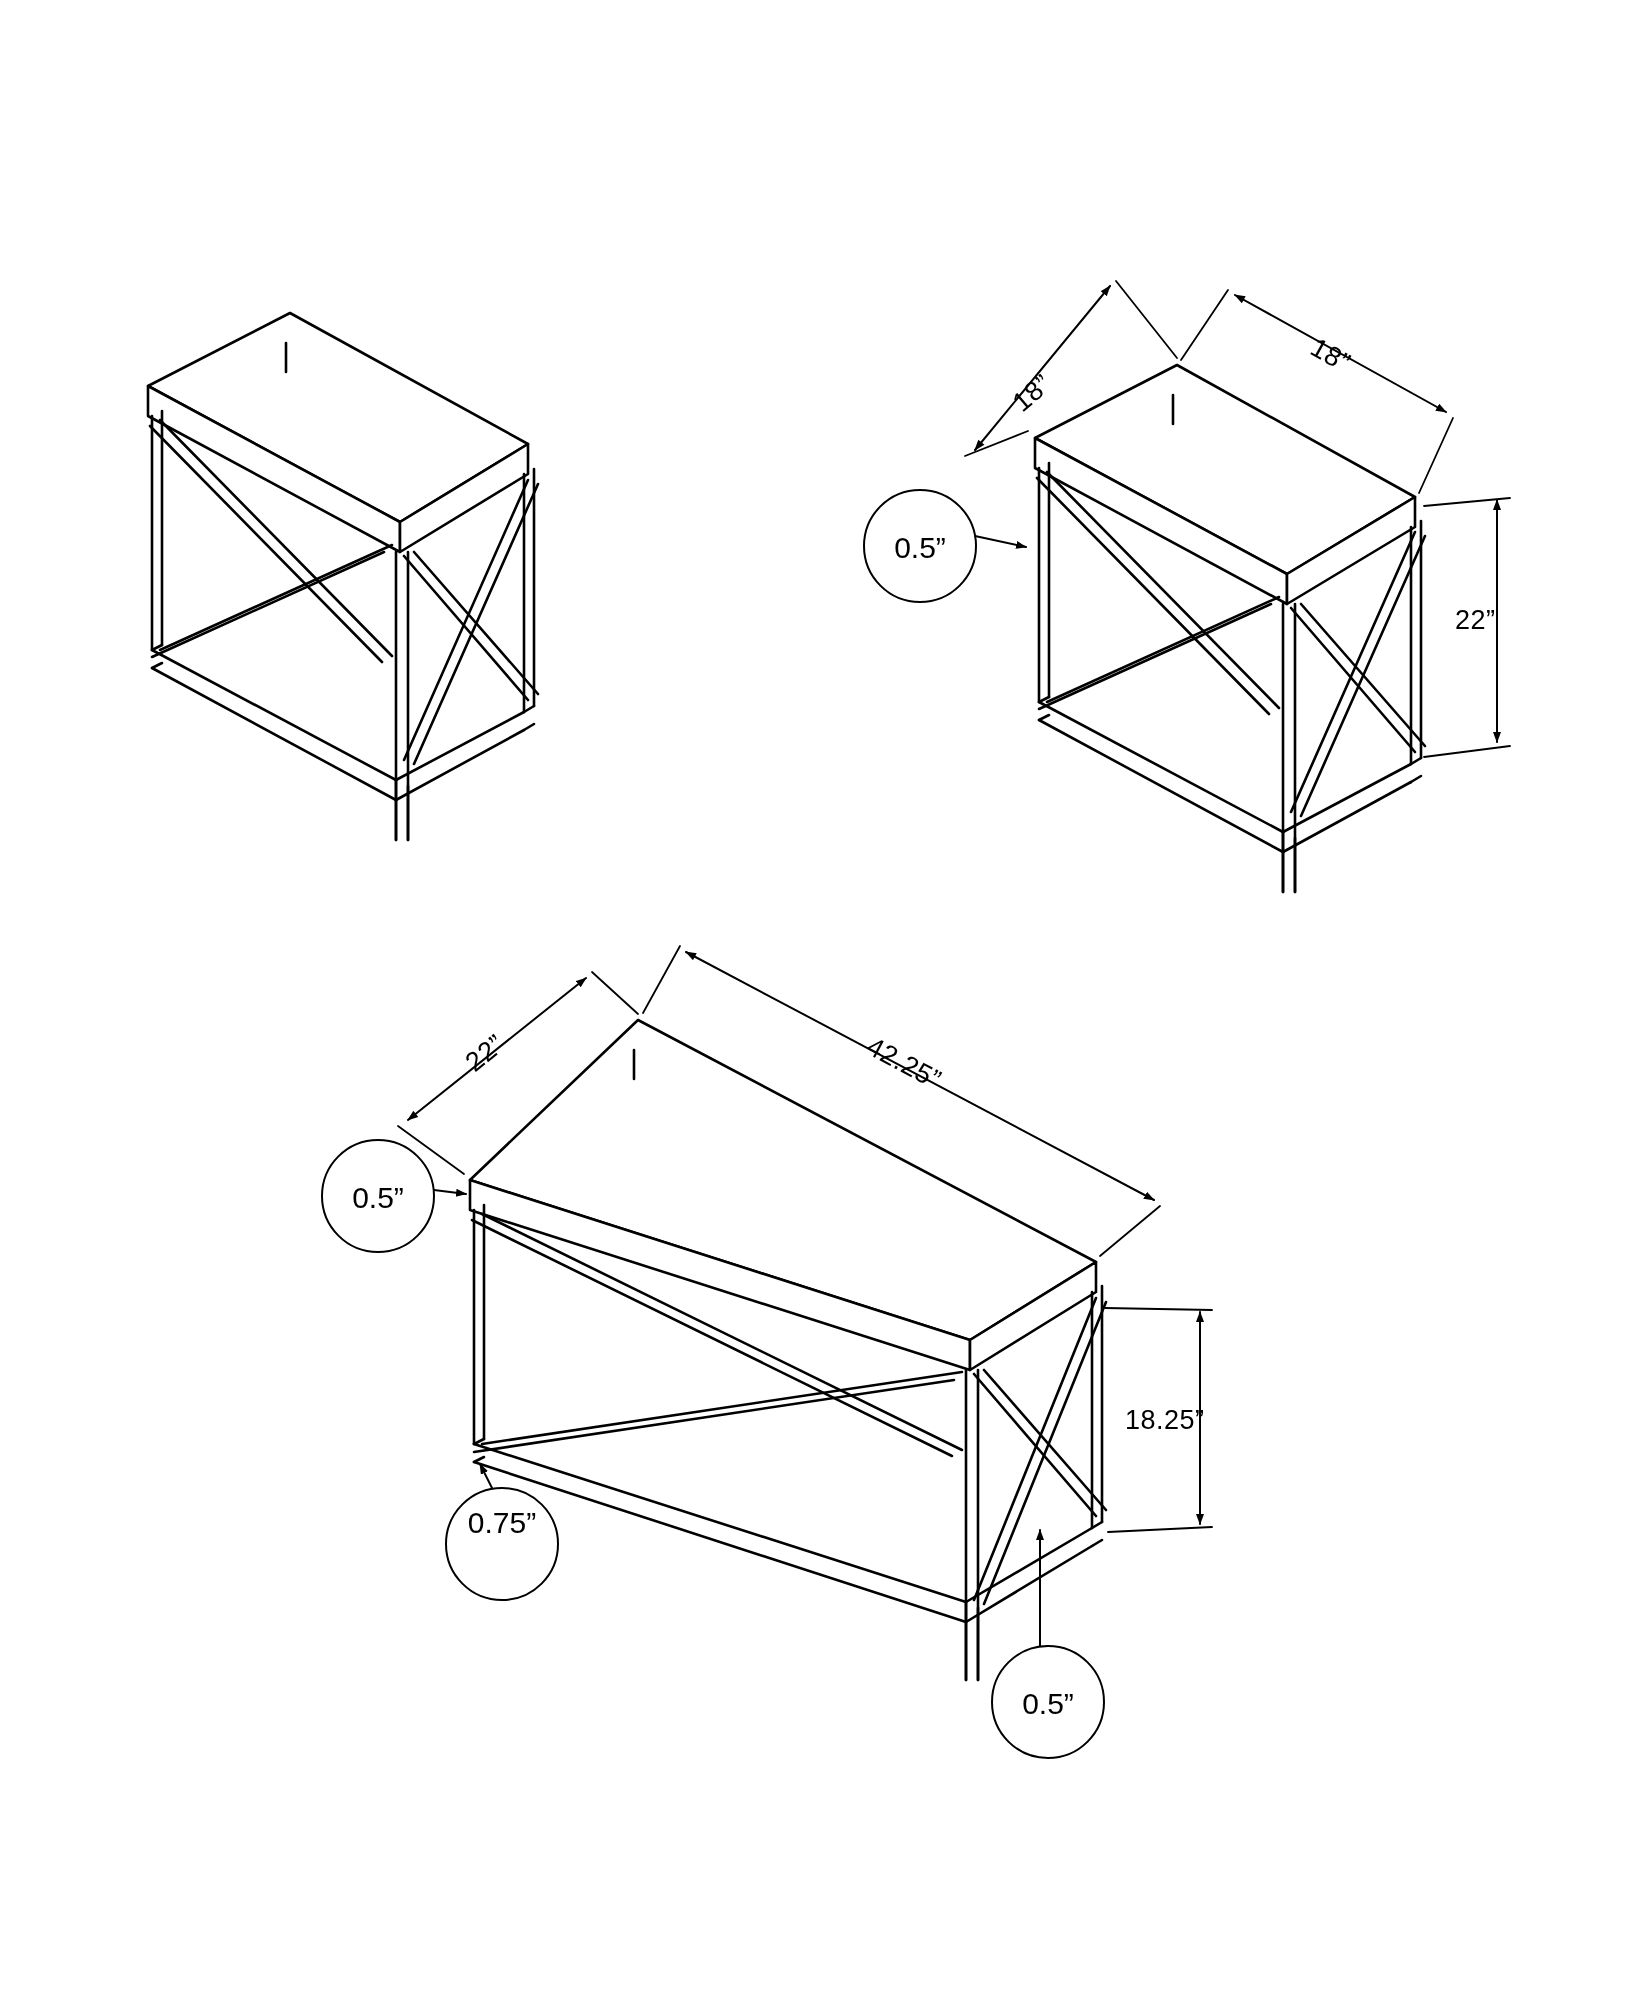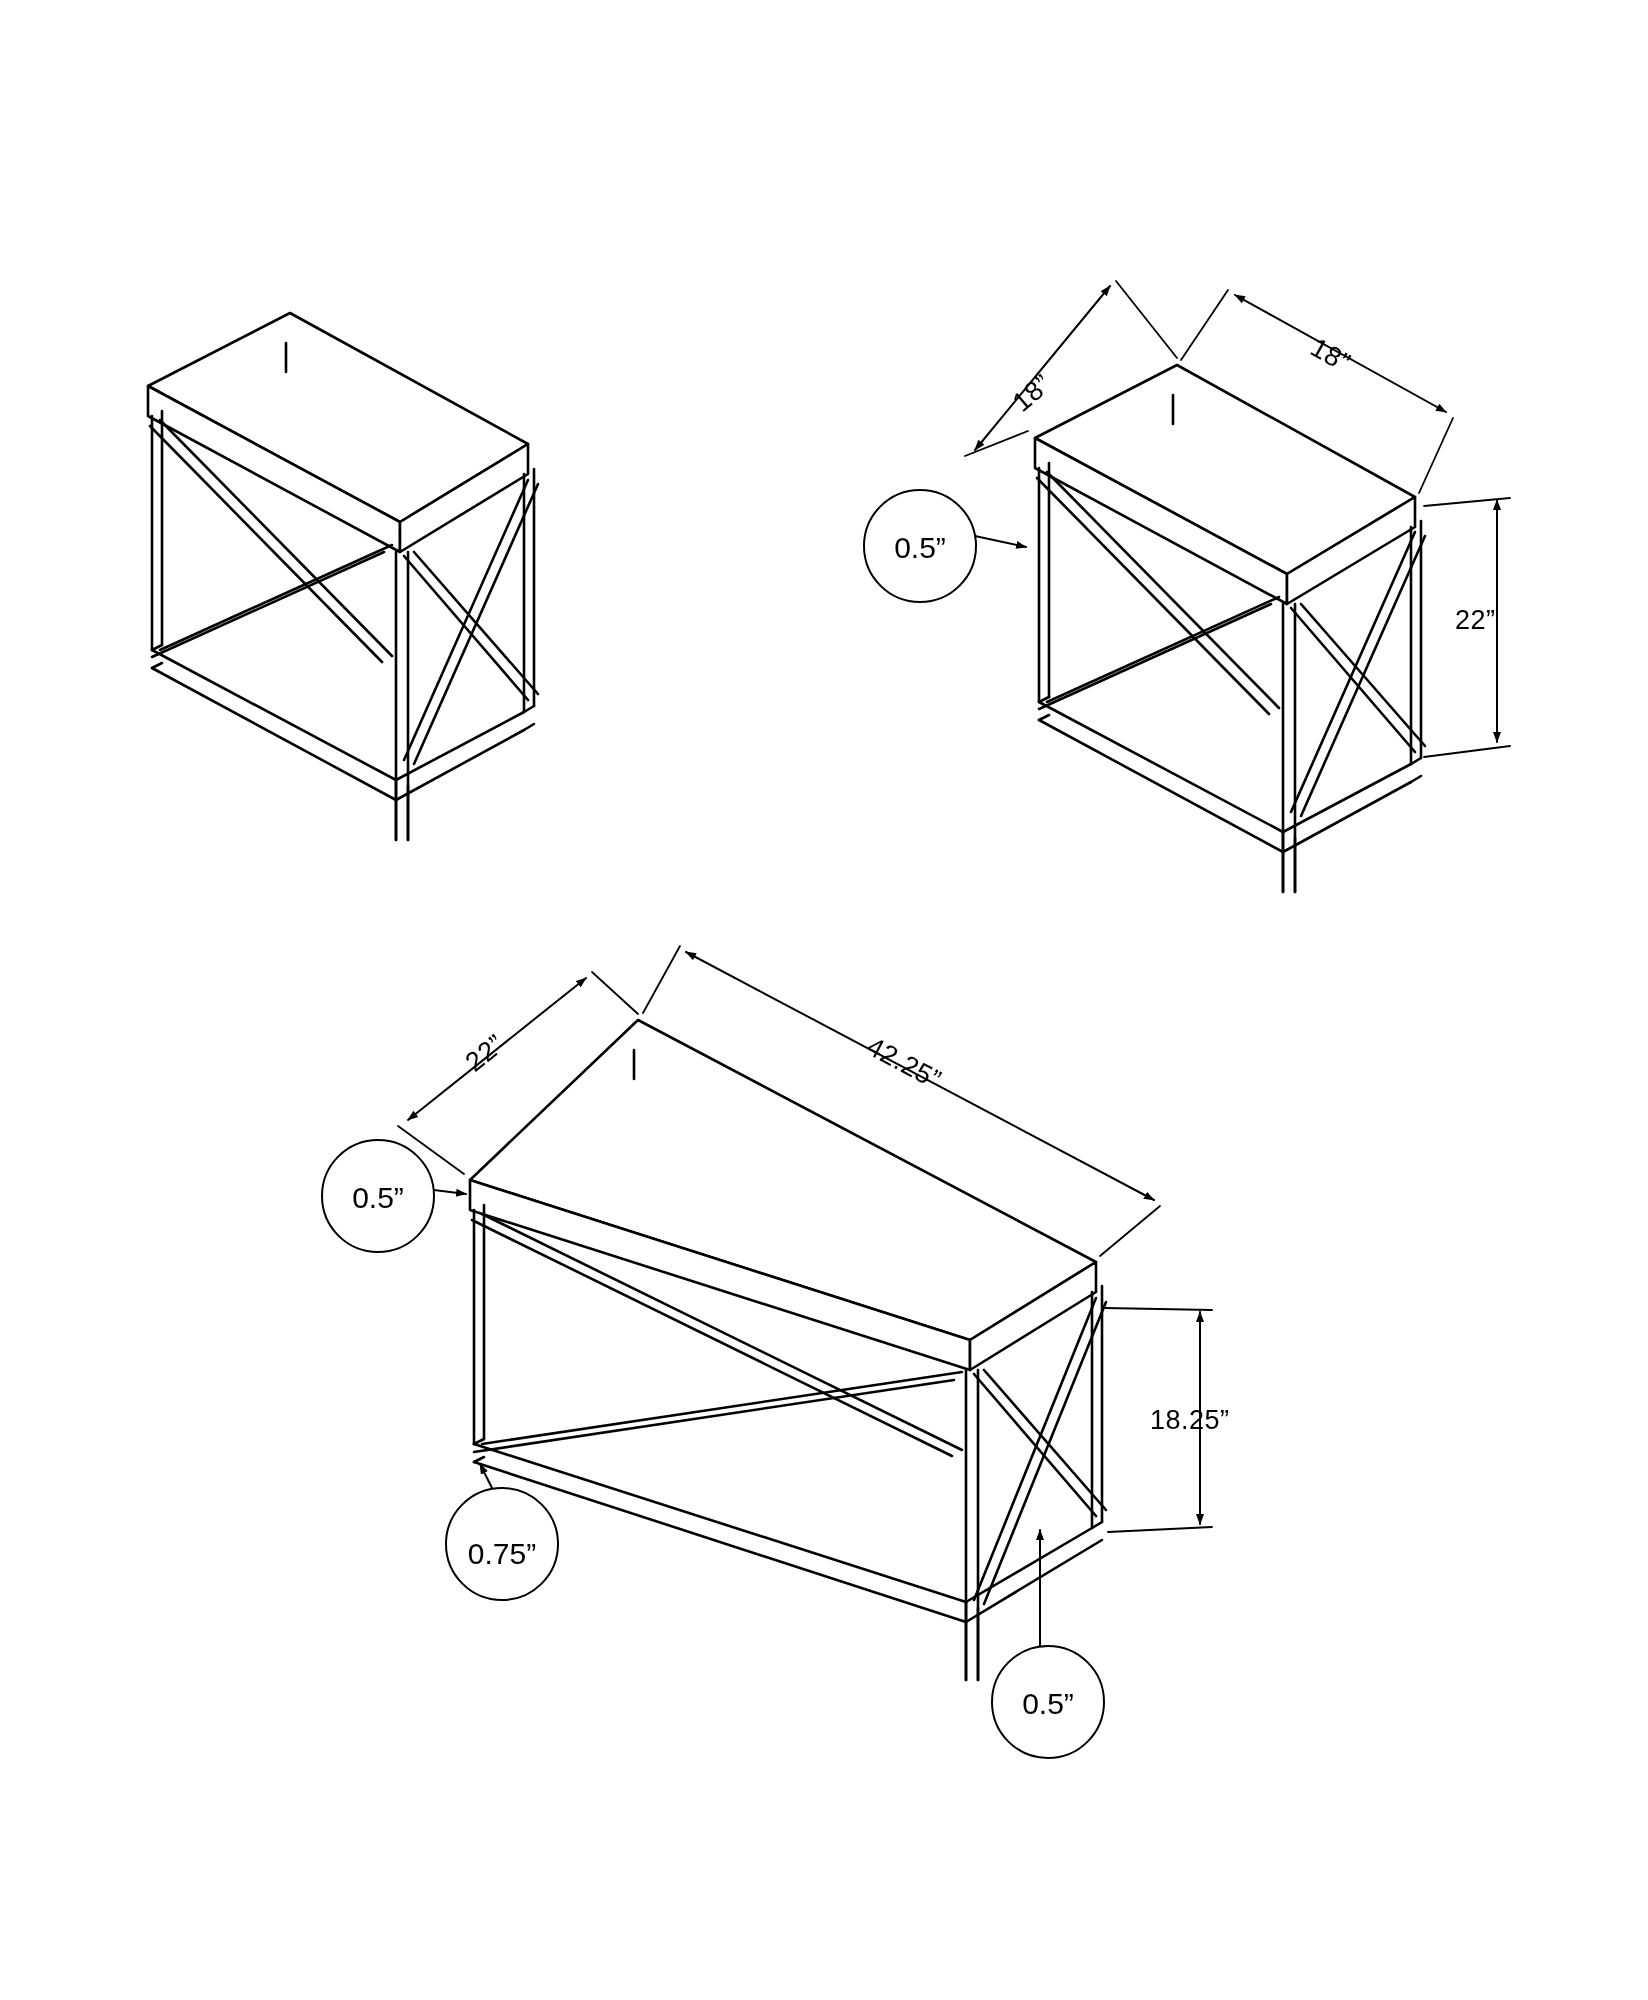--- a/index.html
+++ b/index.html
@@ -226,21 +226,21 @@
   <div class="dim-label" style="left:1310px; top:340px; transform: rotate(29deg);">18”</div>
 
   <div class="dim-label" style="left:1455px; top:605px;">22”</div>
 
   <div class="callout-label" style="left:872px; top:531px; width:96px;">0.5”</div>
 
   <div class="dim-label" style="left:465px; top:1038px; transform: rotate(-39deg);">22”</div>
 
   <div class="dim-label" style="left:864px; top:1048px; transform: rotate(28deg);">42.25”</div>
 
-  <div class="dim-label" style="left:1150px; top:1405px;text-align:right;">18.25”</div>
+  <div class="dim-label" style="left:1125px; top:1405px;text-align:right;">18.25”</div>
 
   <div class="callout-label" style="left:330px; top:1181px; width:96px;">0.5”</div>
 
-  <div class="callout-label" style="left:450px; top:1537px; width:104px;">0.75”</div>
+  <div class="callout-label" style="left:450px; top:1506px; width:104px;">0.75”</div>
 
   <div class="callout-label" style="left:1000px; top:1687px; width:96px;">0.5”</div>
 
 </div>
 
 </body></html>

